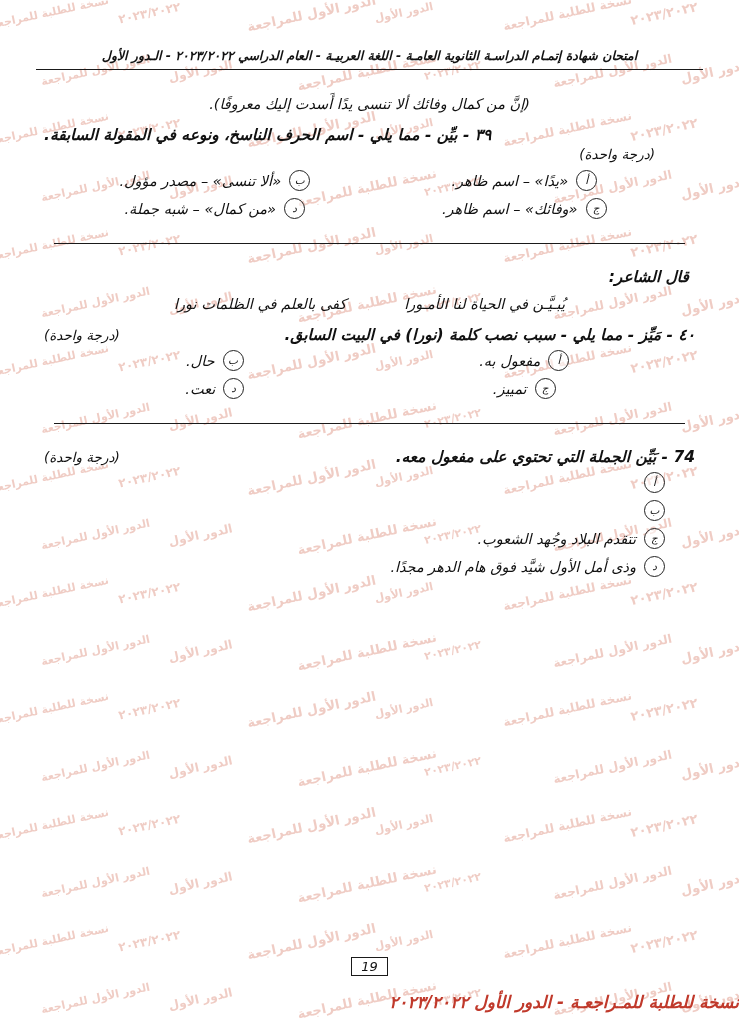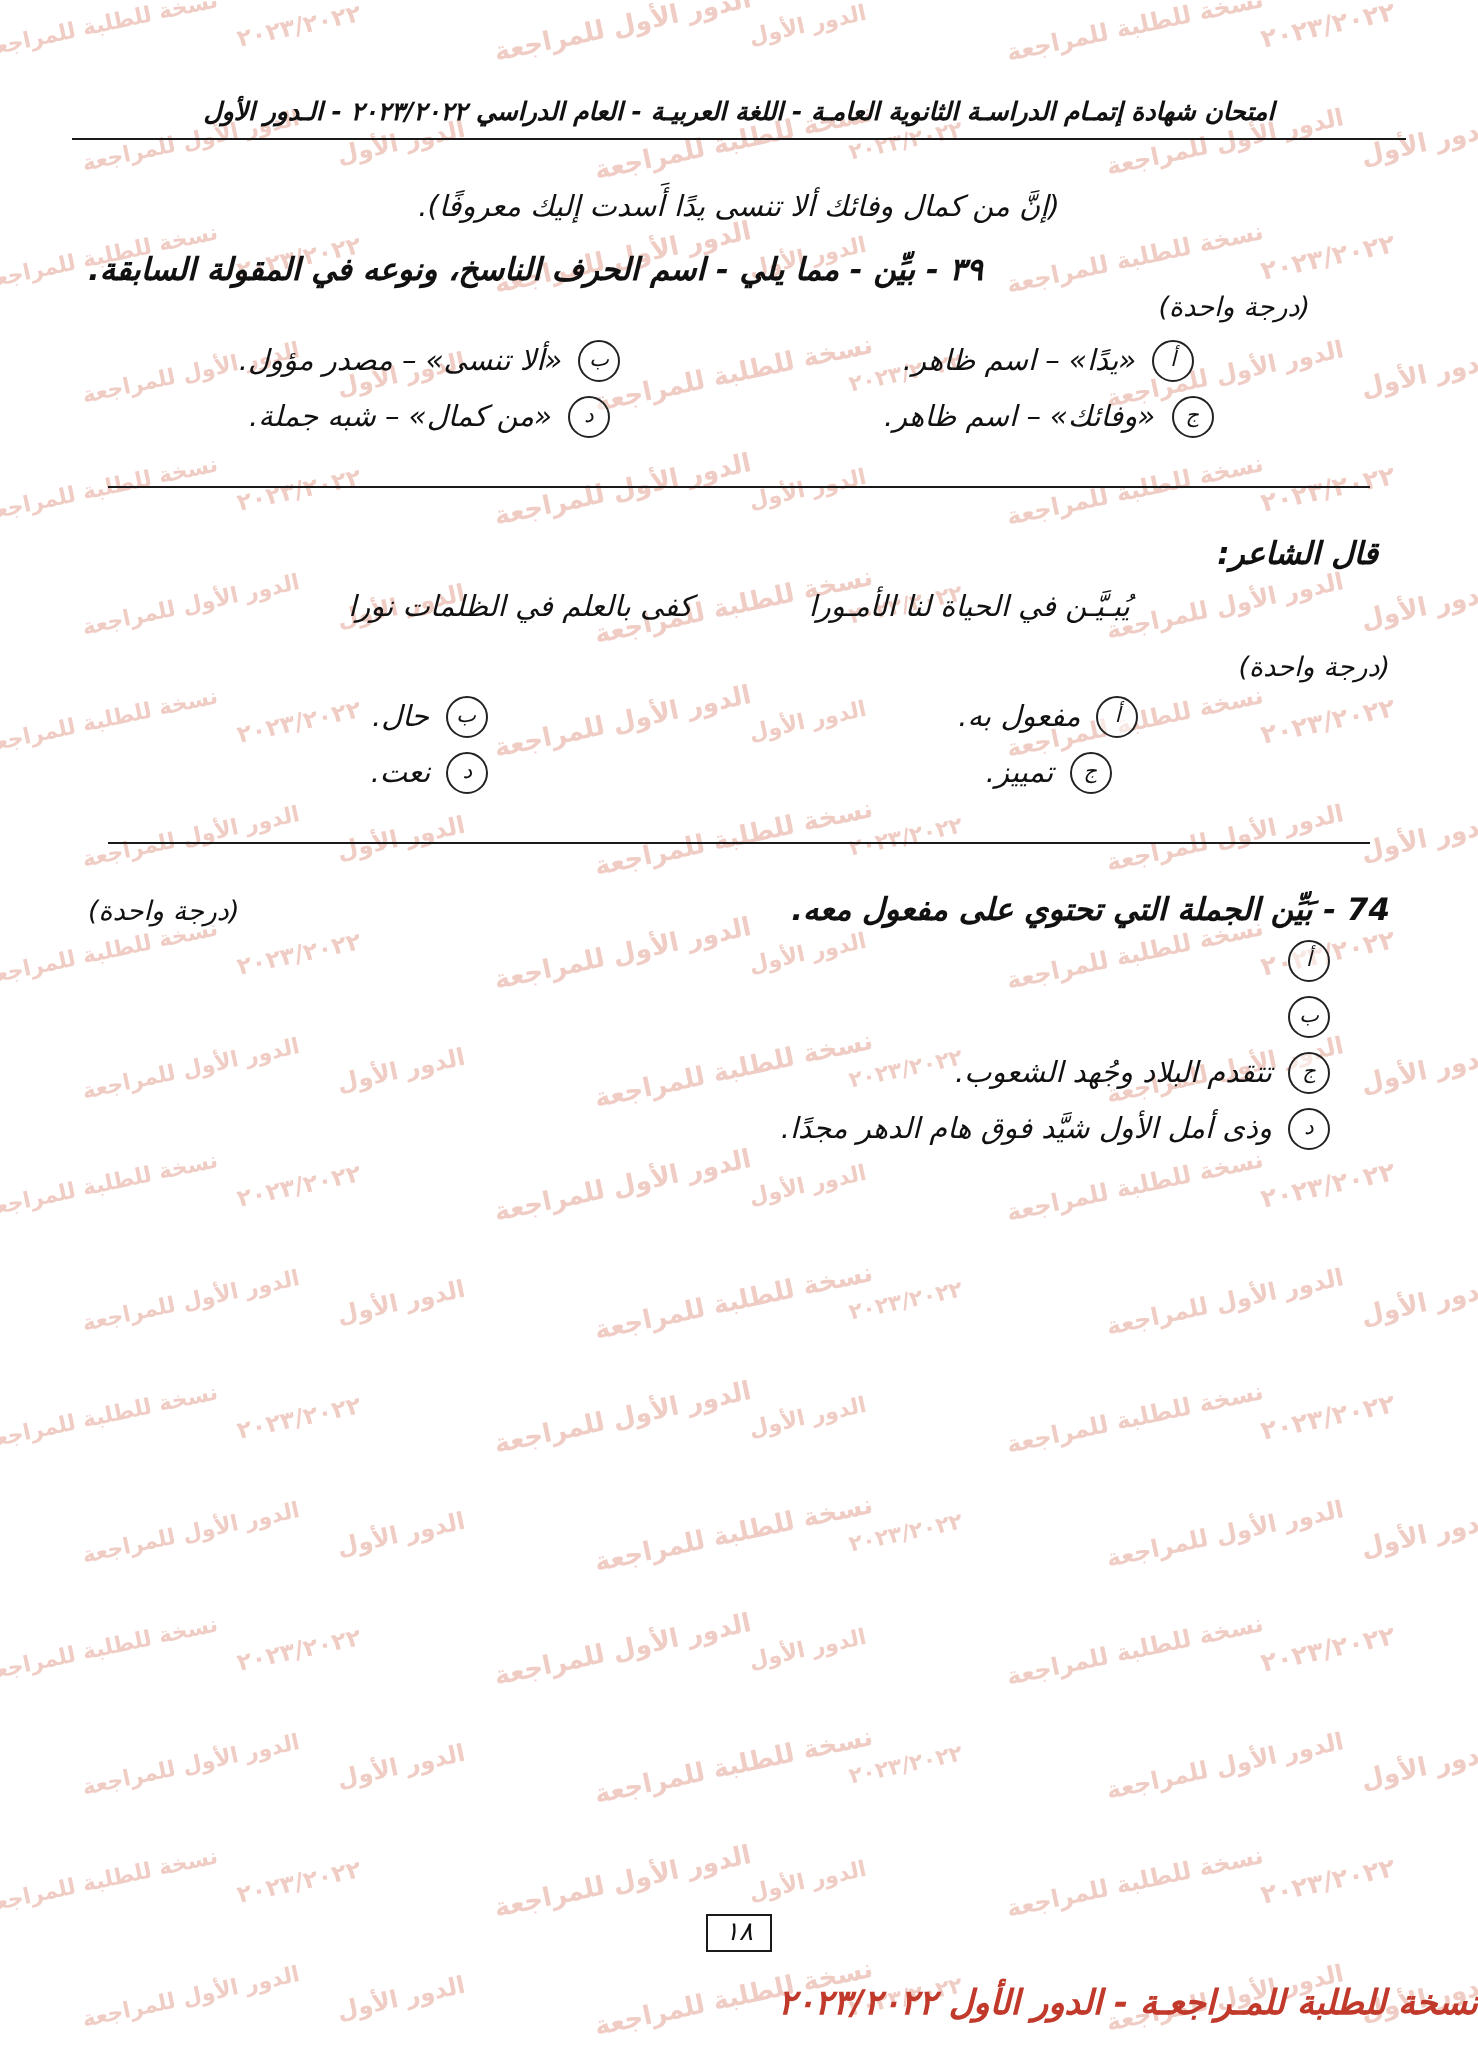--- a/index.html
+++ b/index.html
@@ -353,20 +353,21 @@
     <div>
       <div class="poet-label">قال الشاعر:</div>
       <div class="verse">
         <span>يُبـيَّـن في الحياة لنا الأمـورا</span>
         <span>كفى بالعلم في الظلمات نورا</span>
       </div>
     </div>
 
     <div>
       <div class="q-row">
+        <span class="q-text">٤٠ - مَيِّز - مما يلي - سبب نصب كلمة (نورا) في البيت السابق.</span>
         <span class="q-mark">(درجة واحدة)</span>
       </div>
       <div class="choices-grid">
         <div class="choice">
           <span class="bullet">أ</span>
           <span class="choice-text">مفعول به.</span>
         </div>
         <div class="choice">
           <span class="bullet">ب</span>
           <span class="choice-text">حال.</span>
@@ -403,18 +404,18 @@
         <div class="choice">
           <span class="bullet">د</span>
           <span class="choice-text">وذى أمل الأول شيَّد فوق هام الدهر مجدًا.</span>
         </div>
       </div>
     </div>
 
   </div>
 
   <div class="page-number">
-    <span>١٨</span>
+    <span>19</span>
   </div>
 
   <div class="footer-note">نسخة للطلبة للمـراجعـة - الدور الأول ٢٠٢٣/٢٠٢٢</div>
 
 </div>
 
 </body></html>

